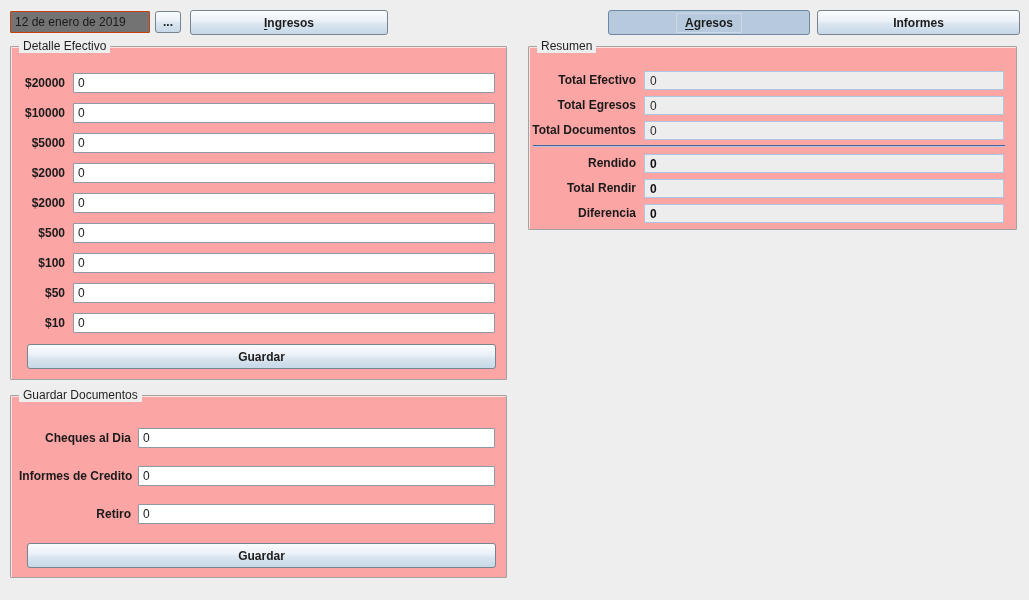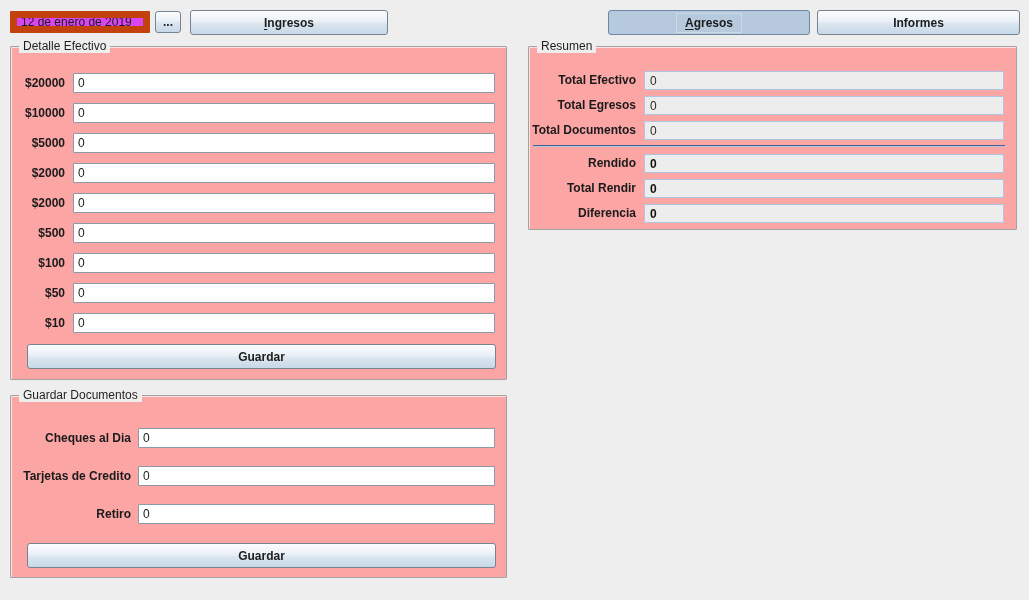--- a/index.html
+++ b/index.html
@@ -2,21 +2,21 @@
 <html><head>
 <meta charset="utf-8">
 <style>
   html,body{margin:0;padding:0;}
   body{font-family:"Liberation Sans","DejaVu Sans",sans-serif;background:#eeeeee;}
   #app{position:relative;width:1029px;height:600px;background:#eeeeee;overflow:hidden;}
 
   
   .date-input{
     position:absolute;left:10px;top:11px;width:140px;height:22px;
-    box-sizing:border-box;border:7px solid #c2410c;background:#d946ef;
+    box-sizing:border-box;border:1px solid #c2410c;background:#737373;
     font-family:"Liberation Sans",sans-serif;font-size:12px;color:#1a1a1a;
     padding:0 4px;border-radius:1px;outline:none;
   }
   .btn{
     box-sizing:border-box;border:1px solid #75848f;border-radius:3px;
     background:linear-gradient(180deg,#fbfdfe 0%,#eaf0f7 45%,#dbe6f0 55%,#c7d8e8 100%);
     font-family:"Liberation Sans",sans-serif;font-size:12px;font-weight:bold;color:#1c1c1c;
     cursor:pointer;padding:0;
   }
   .btn-dots{position:absolute;left:155px;top:11px;width:26px;height:22px;font-weight:bold;}
@@ -126,21 +126,21 @@
 
     <button class="btn save-btn" style="top:297px;">Guardar</button>
   </div>
 
   <div class="panel" style="left:10px;top:395px;width:497px;height:183px;">
     <span class="panel-title">Guardar Documentos</span>
 
     <span class="row-label" style="left:8px;top:32px;width:112px;">Cheques al Dia</span>
     <input class="field" style="left: 127px; top: 32px; width: 357px;" value="0">
 
-    <span class="row-label" style="left:8px;top:70px;width:112px;">Tarjetas de Credito</span>
+    <span class="row-label" style="left:8px;top:70px;width:112px;">Informes de Credito</span>
     <input class="field" style="left: 127px; top: 70px; width: 357px;" value="0">
 
     <span class="row-label" style="left:8px;top:108px;width:112px;">Retiro</span>
     <input class="field" style="left: 127px; top: 108px; width: 357px;" value="0">
 
     <button class="btn save-btn" style="top:147px;">Guardar</button>
   </div>
 
   <div class="panel" style="left:528px;top:46px;width:489px;height:184px;">
     <span class="panel-title">Resumen</span>

